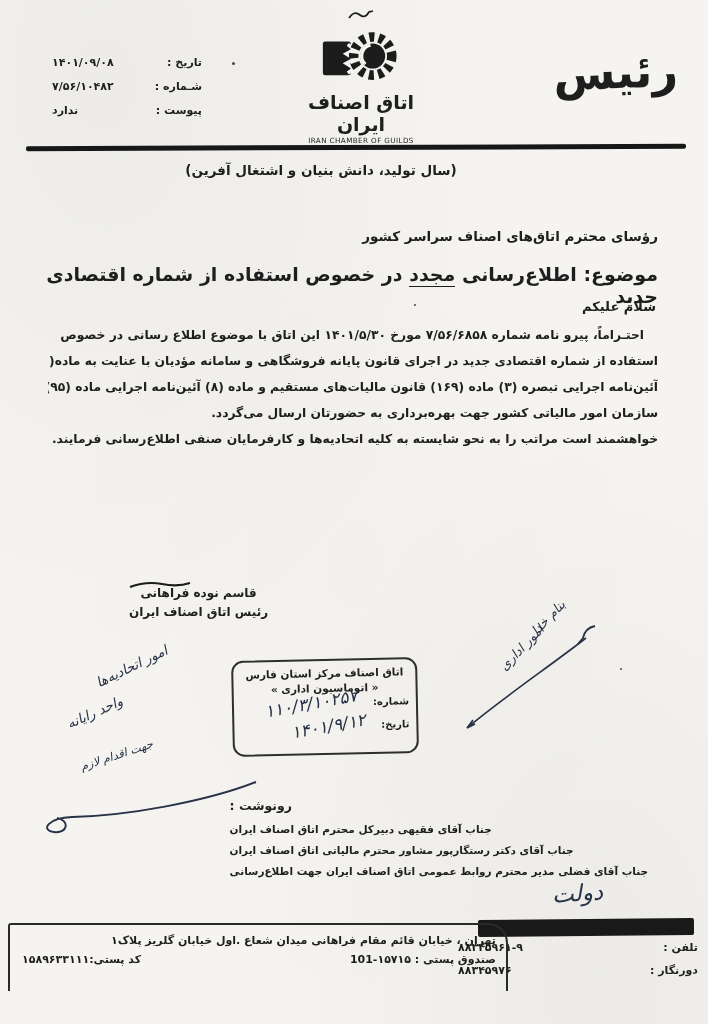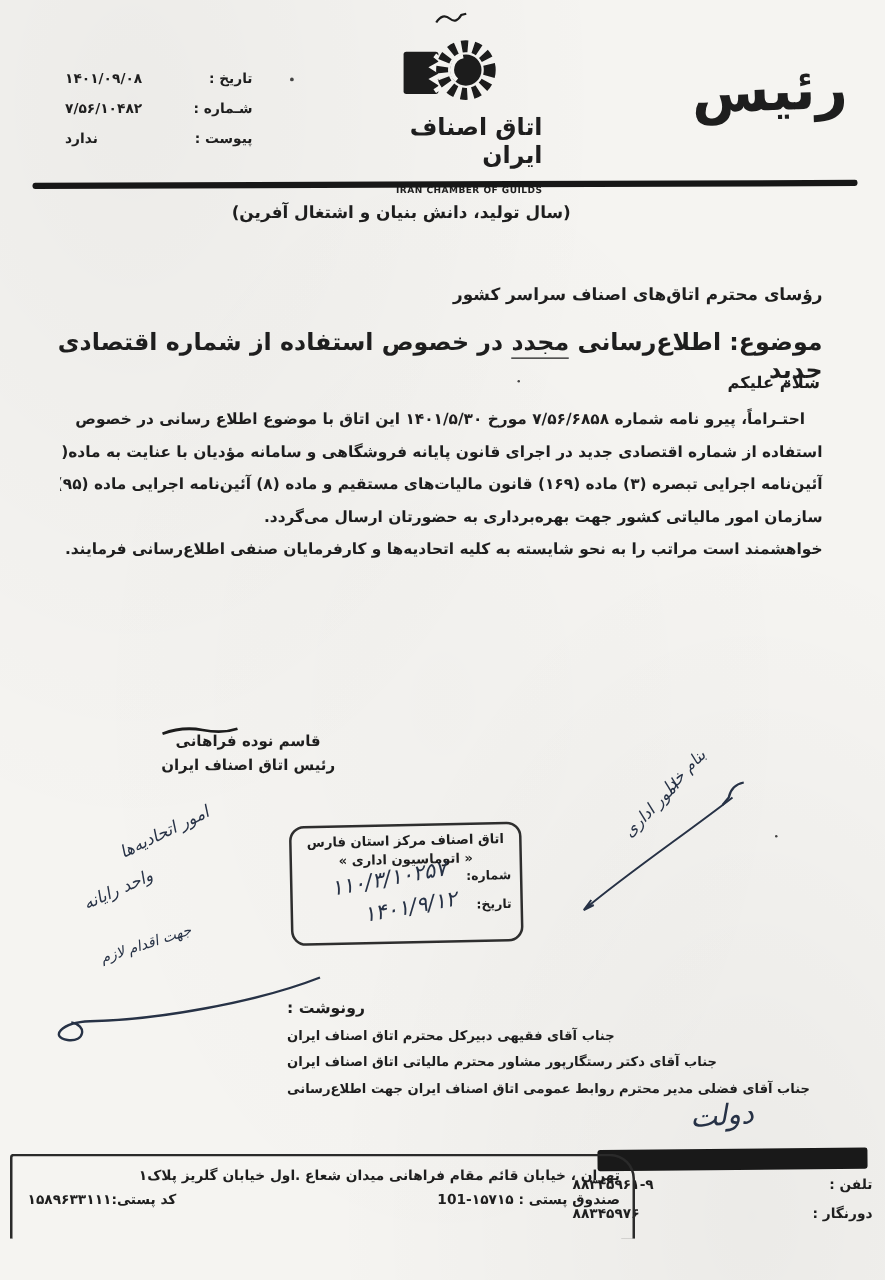--- a/index.html
+++ b/index.html
@@ -10,23 +10,23 @@
       radial-gradient(ellipse at 15% 8%, rgba(0,0,0,0.035), transparent 45%),
       radial-gradient(ellipse at 85% 95%, rgba(0,0,0,0.04), transparent 40%),
       radial-gradient(ellipse at 50% 55%, rgba(0,0,0,0.015), transparent 60%),
       #f5f4f1;
   }
   .abs{position:absolute;}
   
   .meta{left:52px;top:56px;width:150px;font-size:11px;font-weight:bold;}
   .meta .row{display:flex;justify-content:space-between;margin-bottom:11px;}
   
-  .logo{left:288px;top:8px;width:146px;}
+  .logo{left:288px;top:8px;width:146px;text-align:center;}
   .logo .fa{font-size:19px;font-weight:bold;margin-top:-4px;letter-spacing:0.5px;}
-  .logo .en{font-size:7.2px;font-weight:bold;letter-spacing:0.4px;margin-top:12px;}
+  .logo .en{font-size:7.2px;font-weight:normal;letter-spacing:0.4px;margin-top:1px;}
   
   .role{left:558px;top:46px;width:120px;text-align:center;font-size:45px;font-weight:bold;transform:rotate(-2deg);}
   .divider{left:26px;top:145px;width:660px;height:4.5px;background:#171717;border-radius:2px;transform:rotate(-0.2deg);}
   .slogan{left:156px;top:162px;width:330px;text-align:center;font-size:13.5px;font-weight:bold;}
   .addressee{right:50px;top:228px;font-size:13.5px;font-weight:bold;}
   .subject{right:50px;top:263px;font-size:19px;font-weight:bold;}
   .subject .u{border-bottom:1.6px solid #1e1e1e;padding-bottom:1px;}
   .greeting{right:52px;top:299px;font-size:13px;font-weight:bold;}
   .para{left:48px;right:50px;top:322px;font-size:12.3px;font-weight:bold;overflow:hidden;}
   .para .ln{line-height:26px;height:26px;white-space:nowrap;}

